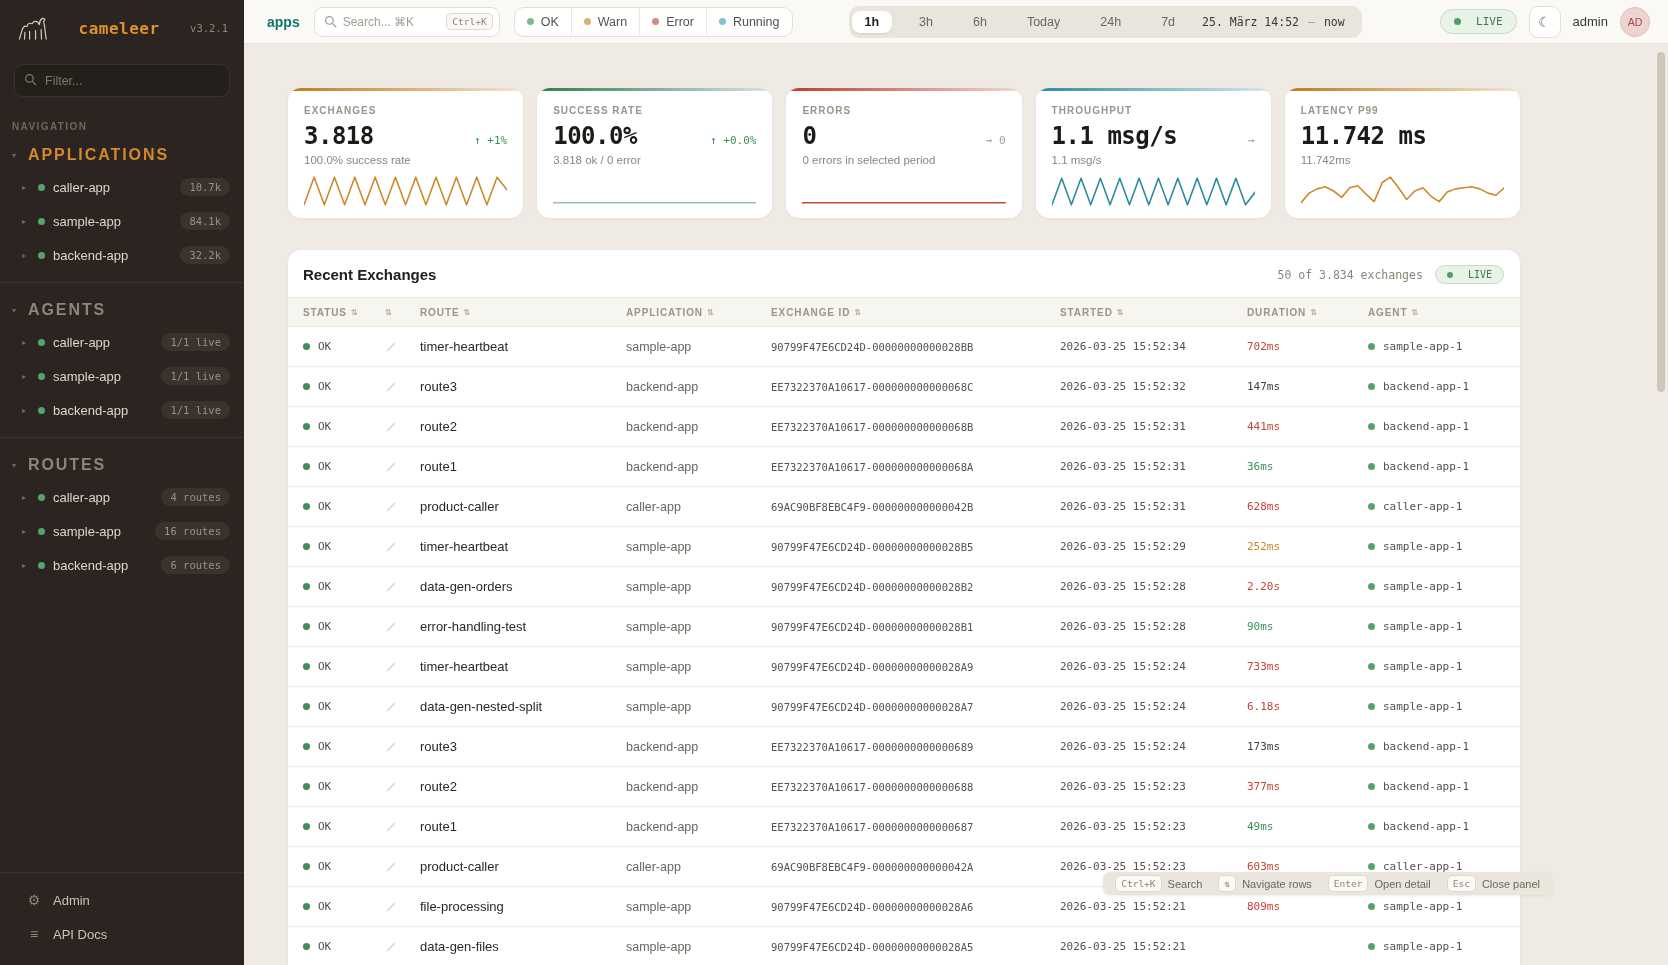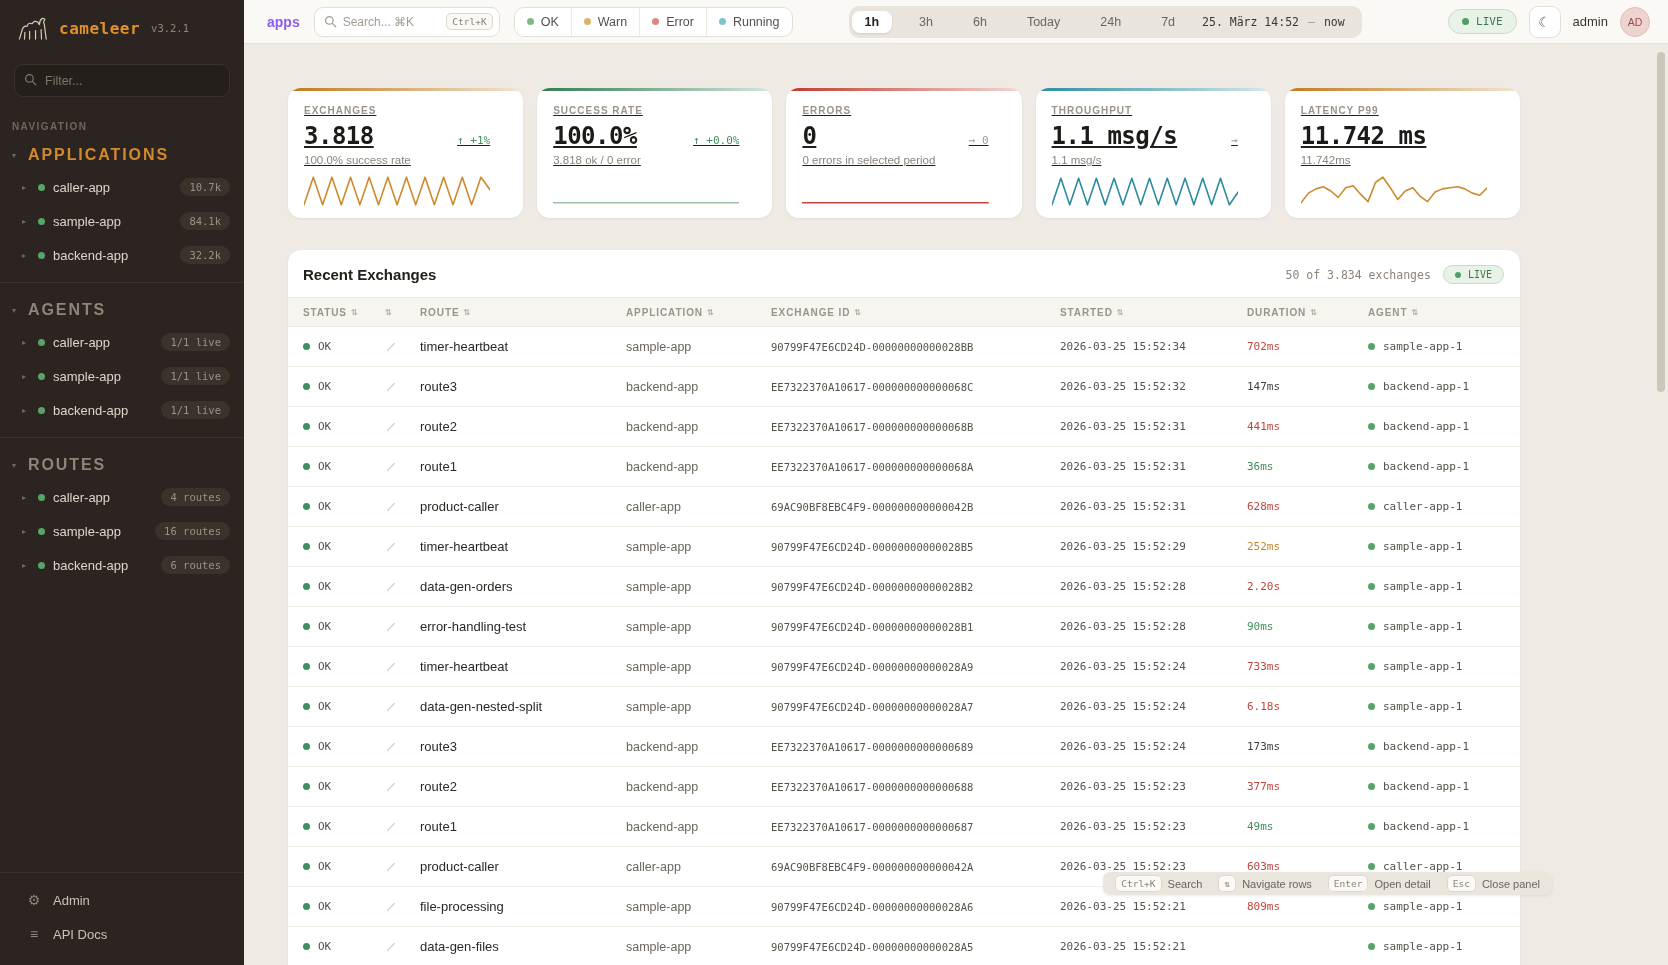--- a/index.html
+++ b/index.html
@@ -8,21 +8,21 @@
     font-family:"Liberation Sans", sans-serif;
     background:#efebe4; color:#23211c; font-size:13px;
   }
   .mono { font-family:"DejaVu Sans Mono", monospace; }
 
   
   .sidebar {
     position:fixed; left:0; top:0; width:244px; height:965px;
     background:#2b2420; color:#d6cfc5; display:flex; flex-direction:column;
   }
-  .logo-row { display:flex; align-items:center; gap:9px; padding:14px 16px 10px 16px; }
+  .logo-row { display:flex; align-items:center; gap:9px; padding:14px 16px 10px 16px;justify-content:space-between; }
   .logo-icon svg { display:block; }
   .logo-name { font-family:"DejaVu Sans Mono", monospace; font-weight:bold; font-size:16px; color:#e0912a; letter-spacing:.5px;}
   .logo-ver { font-family:"DejaVu Sans Mono", monospace; font-size:10.5px; color:#8d857a; margin-left:2px;}
   .filter-wrap { margin:12px 14px 6px 14px; position:relative; }
   .filter-wrap svg { position:absolute; left:10px; top:9px; }
   .filter-input {
     width:100%; height:33px; background:#241f1a; border:1px solid #3a332b; border-radius:9px;
     color:#d6cfc5; font-size:12.5px; padding:0 10px 0 30px; outline:none;
     font-family:"Liberation Sans", sans-serif;
   }
@@ -46,21 +46,21 @@
   .side-footer { border-top:1px solid #3a332b; padding:10px 0 14px 0; }
   .footer-item { display:flex; align-items:center; gap:11px; padding:9px 16px 9px 26px; color:#c9c2b7; font-size:13px; cursor:pointer; }
   .footer-ic { color:#8d857a; font-size:14px; width:16px; text-align:center; }
 
   
   .main { margin-left:244px; height:965px; position:relative; }
   .topbar {
     height:44px; background:#fbf9f6; border-bottom:1px solid #e7e2d8;
     display:flex; align-items:center; padding:0 18px 0 23px; gap:14px;
   }
-  .nav-apps { font-size:14px; font-weight:bold; color:#8b5cf6; cursor:pointer; }
+  .nav-apps { font-size:14px; font-weight:bold; color:#0f766e; cursor:pointer; }
   .search-box {
     display:flex; align-items:center; width:186px; height:30px; background:#fff;
     border:1px solid #e4dfd5; border-radius:9px; padding:0 6px 0 9px; gap:6px;
   }
   .search-box input { border:none; outline:none; flex:1; min-width:0; font-size:12px; color:#55524b; background:transparent; font-family:"Liberation Sans",sans-serif;}
   .search-box input::placeholder { color:#a39c90; }
   .kbd {
     font-family:"DejaVu Sans Mono", monospace; font-size:9.5px; color:#8d857a;
     border:1px solid #ddd8cd; background:#faf9f5; border-radius:5px; padding:2px 5px; white-space:nowrap;
   }
@@ -70,40 +70,40 @@
   .time-group {
     display:flex; align-items:center; height:32px; background:#e9e5dc; border-radius:10px;
     padding:3px; gap:2px; margin-left:42px;
   }
   .time-btn { padding:4px 13px; font-size:12.5px; color:#6b675e; border-radius:8px; cursor:pointer; }
   .time-btn.active { background:#fff; color:#23211c; font-weight:bold; box-shadow:0 1px 2px rgba(60,50,30,.12); }
   .time-now { display:flex; align-items:center; gap:9px; font-family:"DejaVu Sans Mono",monospace; font-size:11.5px; color:#3a3832; padding:0 14px 0 12px; }
   .time-dash { color:#a39c90; }
   .tb-right { margin-left:auto; display:flex; align-items:center; gap:12px; }
   .live-pill {
-    display:flex; align-items:center; gap:7px; background:#e9f2e7; border:1px solid #c6dcc8;
+    display:flex; align-items:center; gap:15px; background:#e9f2e7; border:1px solid #c6dcc8;
     border-radius:99px; padding:5px 13px; font-family:"DejaVu Sans Mono",monospace; font-size:11px; color:#3f7a4e; cursor:pointer;
   }
   .live-dot { width:7px; height:7px; border-radius:50%; background:#4f9e63; }
   .theme-btn {
     width:32px; height:32px; border:1px solid #e4dfd5; background:#fff; border-radius:9px;
     display:flex; align-items:center; justify-content:center; color:#6b675e; font-size:14px; cursor:pointer;
   }
   .user-name { font-size:13px; color:#3a3832; }
   .avatar {
     width:30px; height:30px; border-radius:50%; background:#eed4d0; border:1px solid #e2bdb6;
     color:#9c4b41; font-size:10.5px; font-weight:normal; display:flex; align-items:center; justify-content:center; cursor:pointer;
   }
 
   
   .content { padding:44px 0 0 44px; width:1276px; }
   .cards { display:flex; gap:14px; width:1232px; }
   .card {
     flex:1; background:#fff; border-radius:13px; box-shadow:0 1px 3px rgba(70,58,35,.07);
-    padding:0 33px 10px 16px; position:relative; overflow:hidden; height:130px;text-decoration:underline;
+    padding:0 16px 10px 16px; position:relative; overflow:hidden; height:130px;
   }
   .card-accent { position:absolute; left:0; top:0; right:0; height:3px; }
   .card-label { font-size:10px; font-weight:bold; letter-spacing:.1em; color:#9a948a; padding-top:17px; }
   .card-valrow { display:flex; align-items:baseline; justify-content:space-between; margin-top:6px; }
   .card-value { font-family:"DejaVu Sans Mono",monospace; font-weight:bold; font-size:24px; color:#1d1b17; letter-spacing:-0.5px; }
   .card-delta { font-family:"DejaVu Sans Mono",monospace; font-size:11px; }
   .delta-green { color:#3f8f5a; }
   .delta-gray { color:#a39c90; }
   .card-sub { font-size:11.5px; color:#8d857a; margin-top:4px; }
   .card-spark { margin-top:8px; height:34px; }

